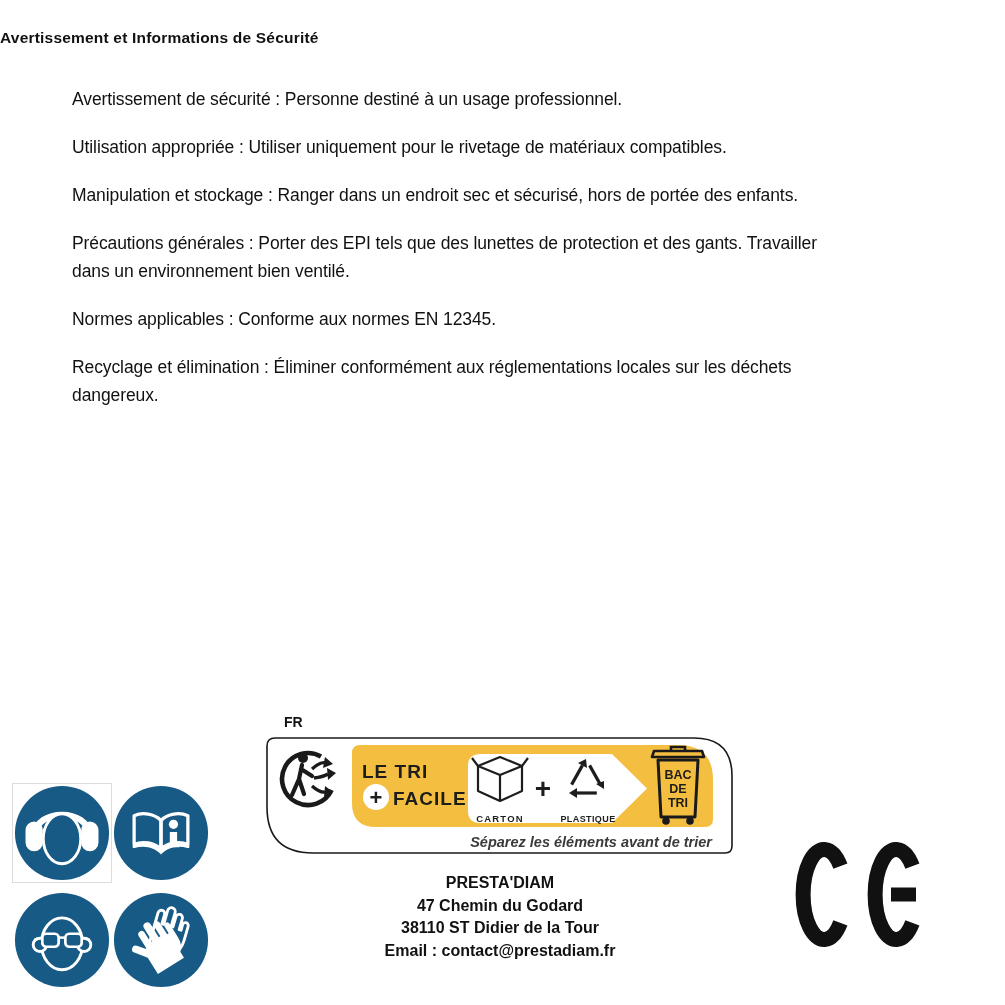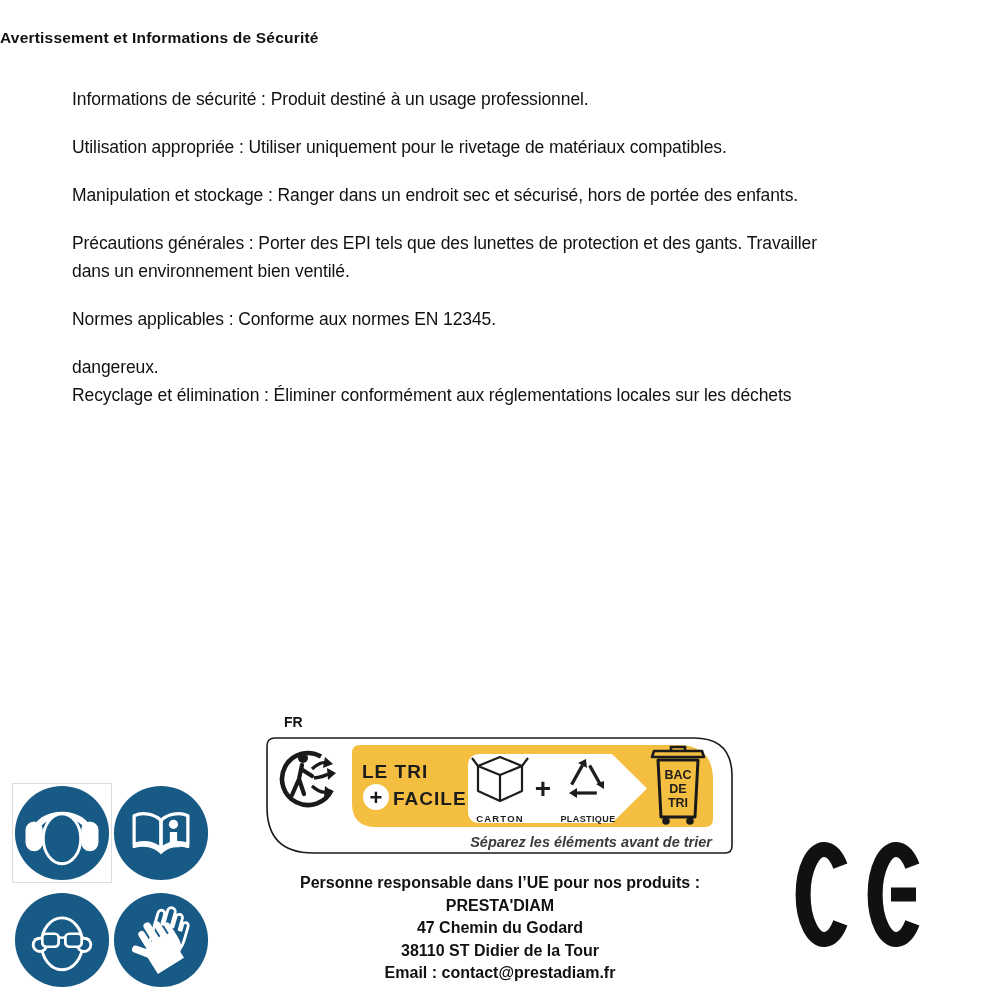--- a/index.html
+++ b/index.html
@@ -22,38 +22,38 @@
 </style>
 </head>
 <body>
 
 <div class="page">
 
   <div class="title">Avertissement et Informations de Sécurité</div>
 
   <div class="paras">
     <div class="para">
-      <div class="pline">Informations de sécurité : Produit destiné à un usage professionnel.</div>
+      <div class="pline">Avertissement de sécurité : Personne destiné à un usage professionnel.</div>
     </div>
     <div class="para">
       <div class="pline">Utilisation appropriée : Utiliser uniquement pour le rivetage de matériaux compatibles.</div>
     </div>
     <div class="para">
       <div class="pline">Manipulation et stockage : Ranger dans un endroit sec et sécurisé, hors de portée des enfants.</div>
     </div>
     <div class="para">
       <div class="pline">Précautions générales : Porter des EPI tels que des lunettes de protection et des gants. Travailler</div>
       <div class="pline">dans un environnement bien ventilé.</div>
     </div>
     <div class="para">
       <div class="pline">Normes applicables : Conforme aux normes EN 12345.</div>
     </div>
     <div class="para">
+      <div class="pline">Recyclage et élimination : Éliminer conformément aux réglementations locales sur les déchets</div>
       <div class="pline">dangereux.</div>
-      <div class="pline">Recyclage et élimination : Éliminer conformément aux réglementations locales sur les déchets</div>
     </div>
   </div>
 
   <div class="picto-frame"></div>
 
   <svg class="picto" style="left:14px;top:785px;" viewBox="0 0 100 100">
     <circle cx="50" cy="50" r="49" fill="#175A86"></circle>
     <path d="M22,52 C22,24 78,24 78,52" fill="none" stroke="#fff" stroke-width="6.5"></path>
     <ellipse cx="50" cy="56" rx="19.5" ry="26" fill="#175A86" stroke="#fff" stroke-width="3"></ellipse>
     <rect x="12" y="38" width="18" height="31" rx="9" fill="#fff"></rect>
@@ -147,21 +147,20 @@
       <circle cx="39" cy="74" r="3.8" fill="#1a1a1a"></circle>
       <text x="27" y="32" font-size="12.5" font-weight="bold" fill="#1D1D1B" text-anchor="middle">BAC</text>
       <text x="27" y="46" font-size="12.5" font-weight="bold" fill="#1D1D1B" text-anchor="middle">DE</text>
       <text x="27" y="60" font-size="12.5" font-weight="bold" fill="#1D1D1B" text-anchor="middle">TRI</text>
     </g>
 
     <text x="446" y="110" font-size="14.5" font-style="italic" font-weight="bold" fill="#3A3A39" text-anchor="end">Séparez les éléments avant de trier</text>
   </svg>
 
   <div class="contact">
-    <div>Personne responsable dans l’UE pour nos produits :</div>
     <div>PRESTA'DIAM</div>
     <div>47 Chemin du Godard</div>
     <div>38110 ST Didier de la Tour</div>
     <div>Email : contact@prestadiam.fr</div>
   </div>
 
   <svg class="ce" width="150" height="106" viewBox="0 0 150 106">
     <g stroke="#111" stroke-width="15" fill="none">
       <path d="M45.4,24.1 A21,45 0 1 0 45.4,80.9"></path>
       <path d="M117.4,24.1 A21,45 0 1 0 117.4,80.9"></path>

